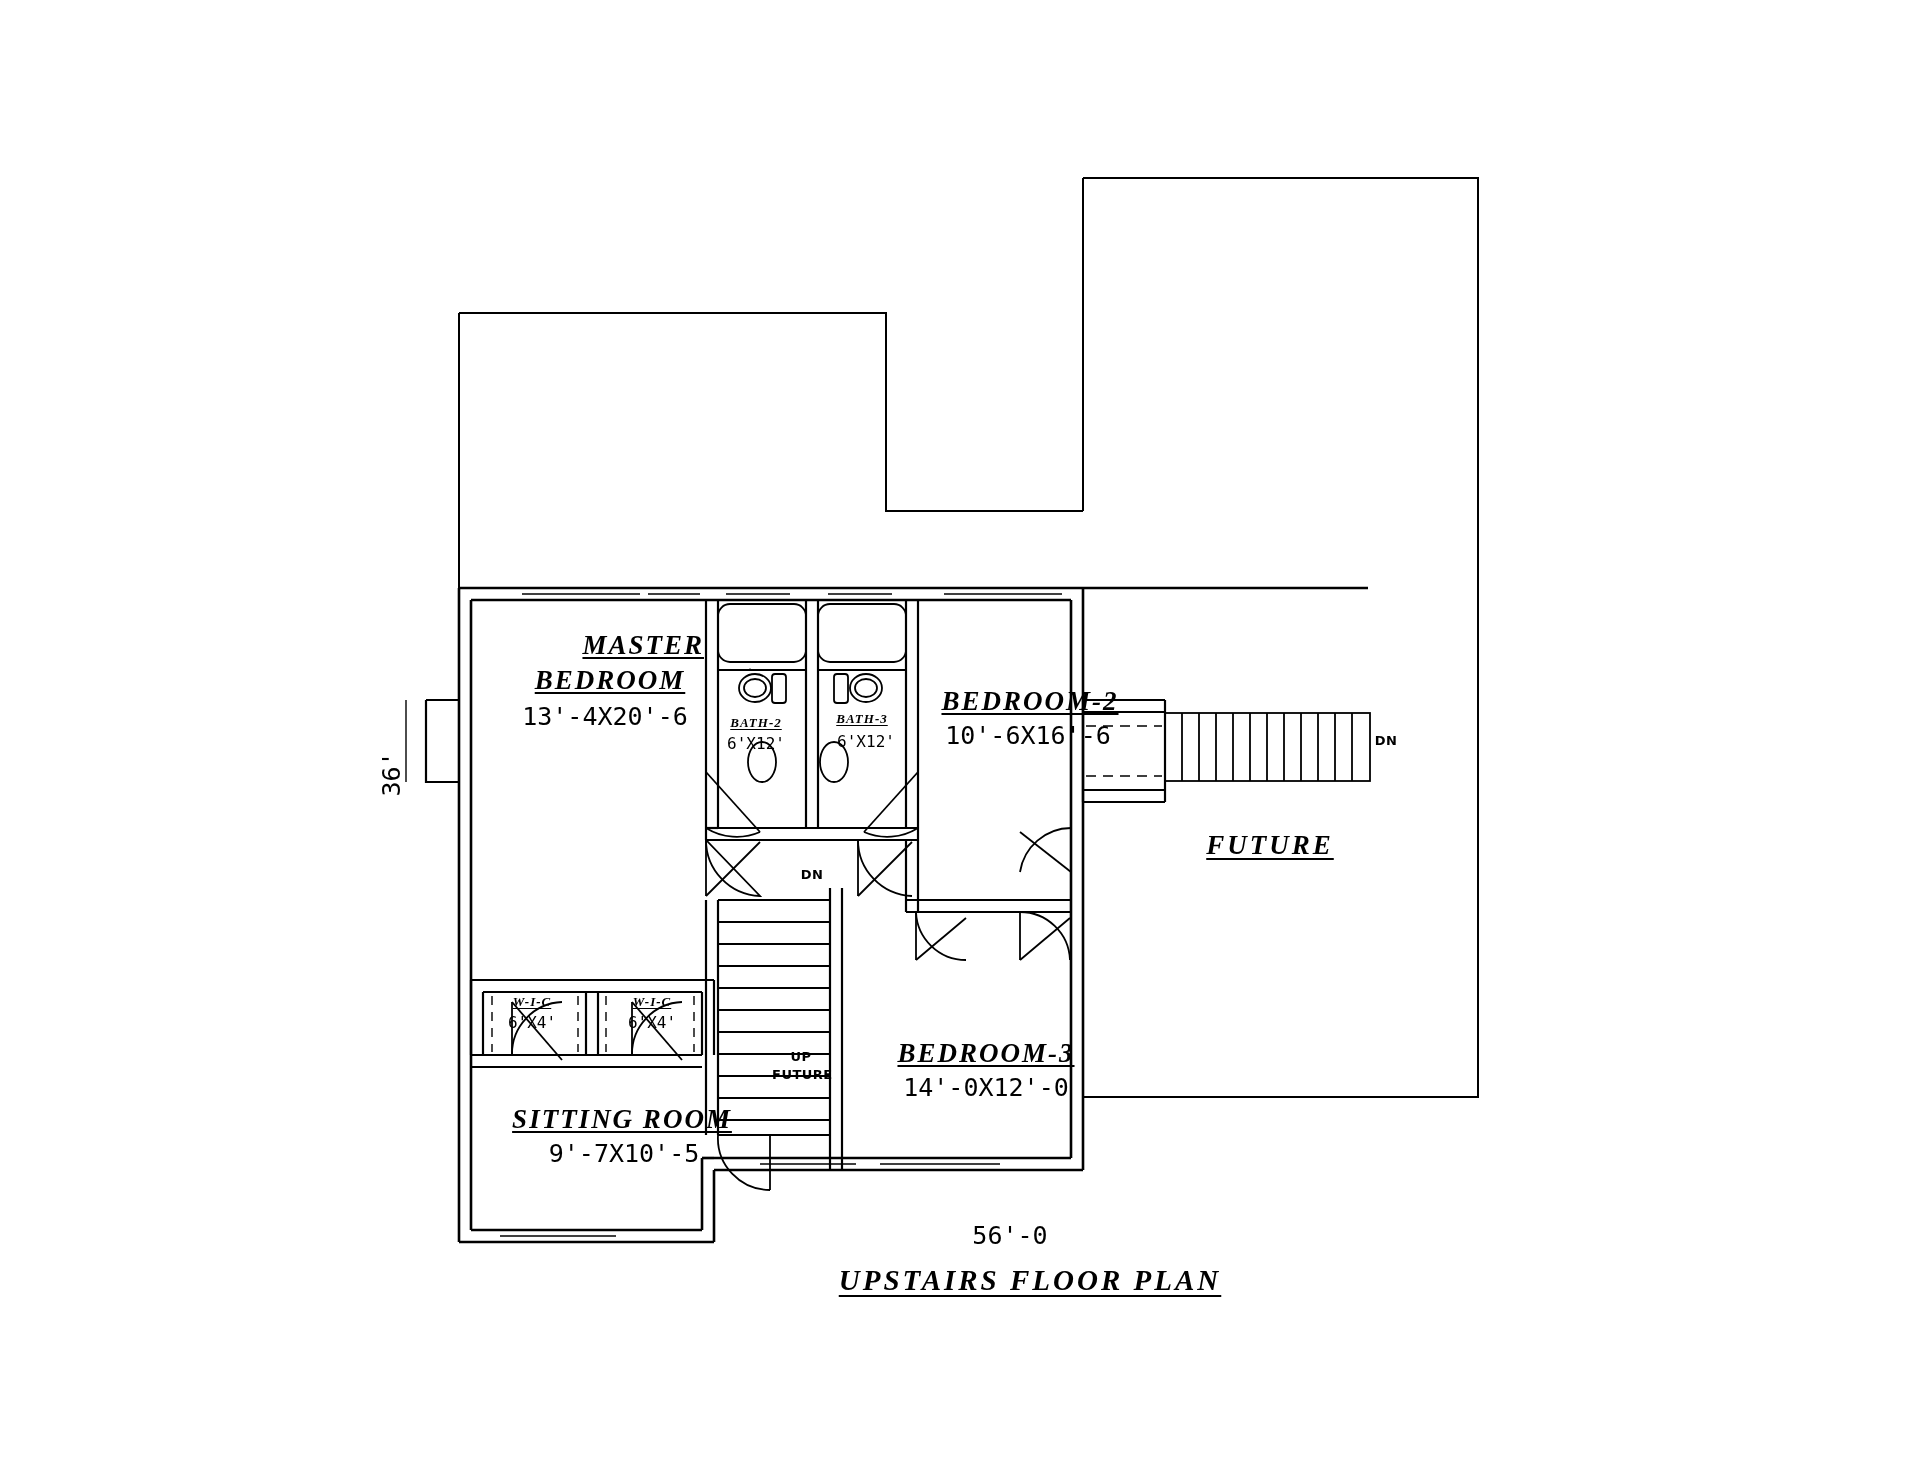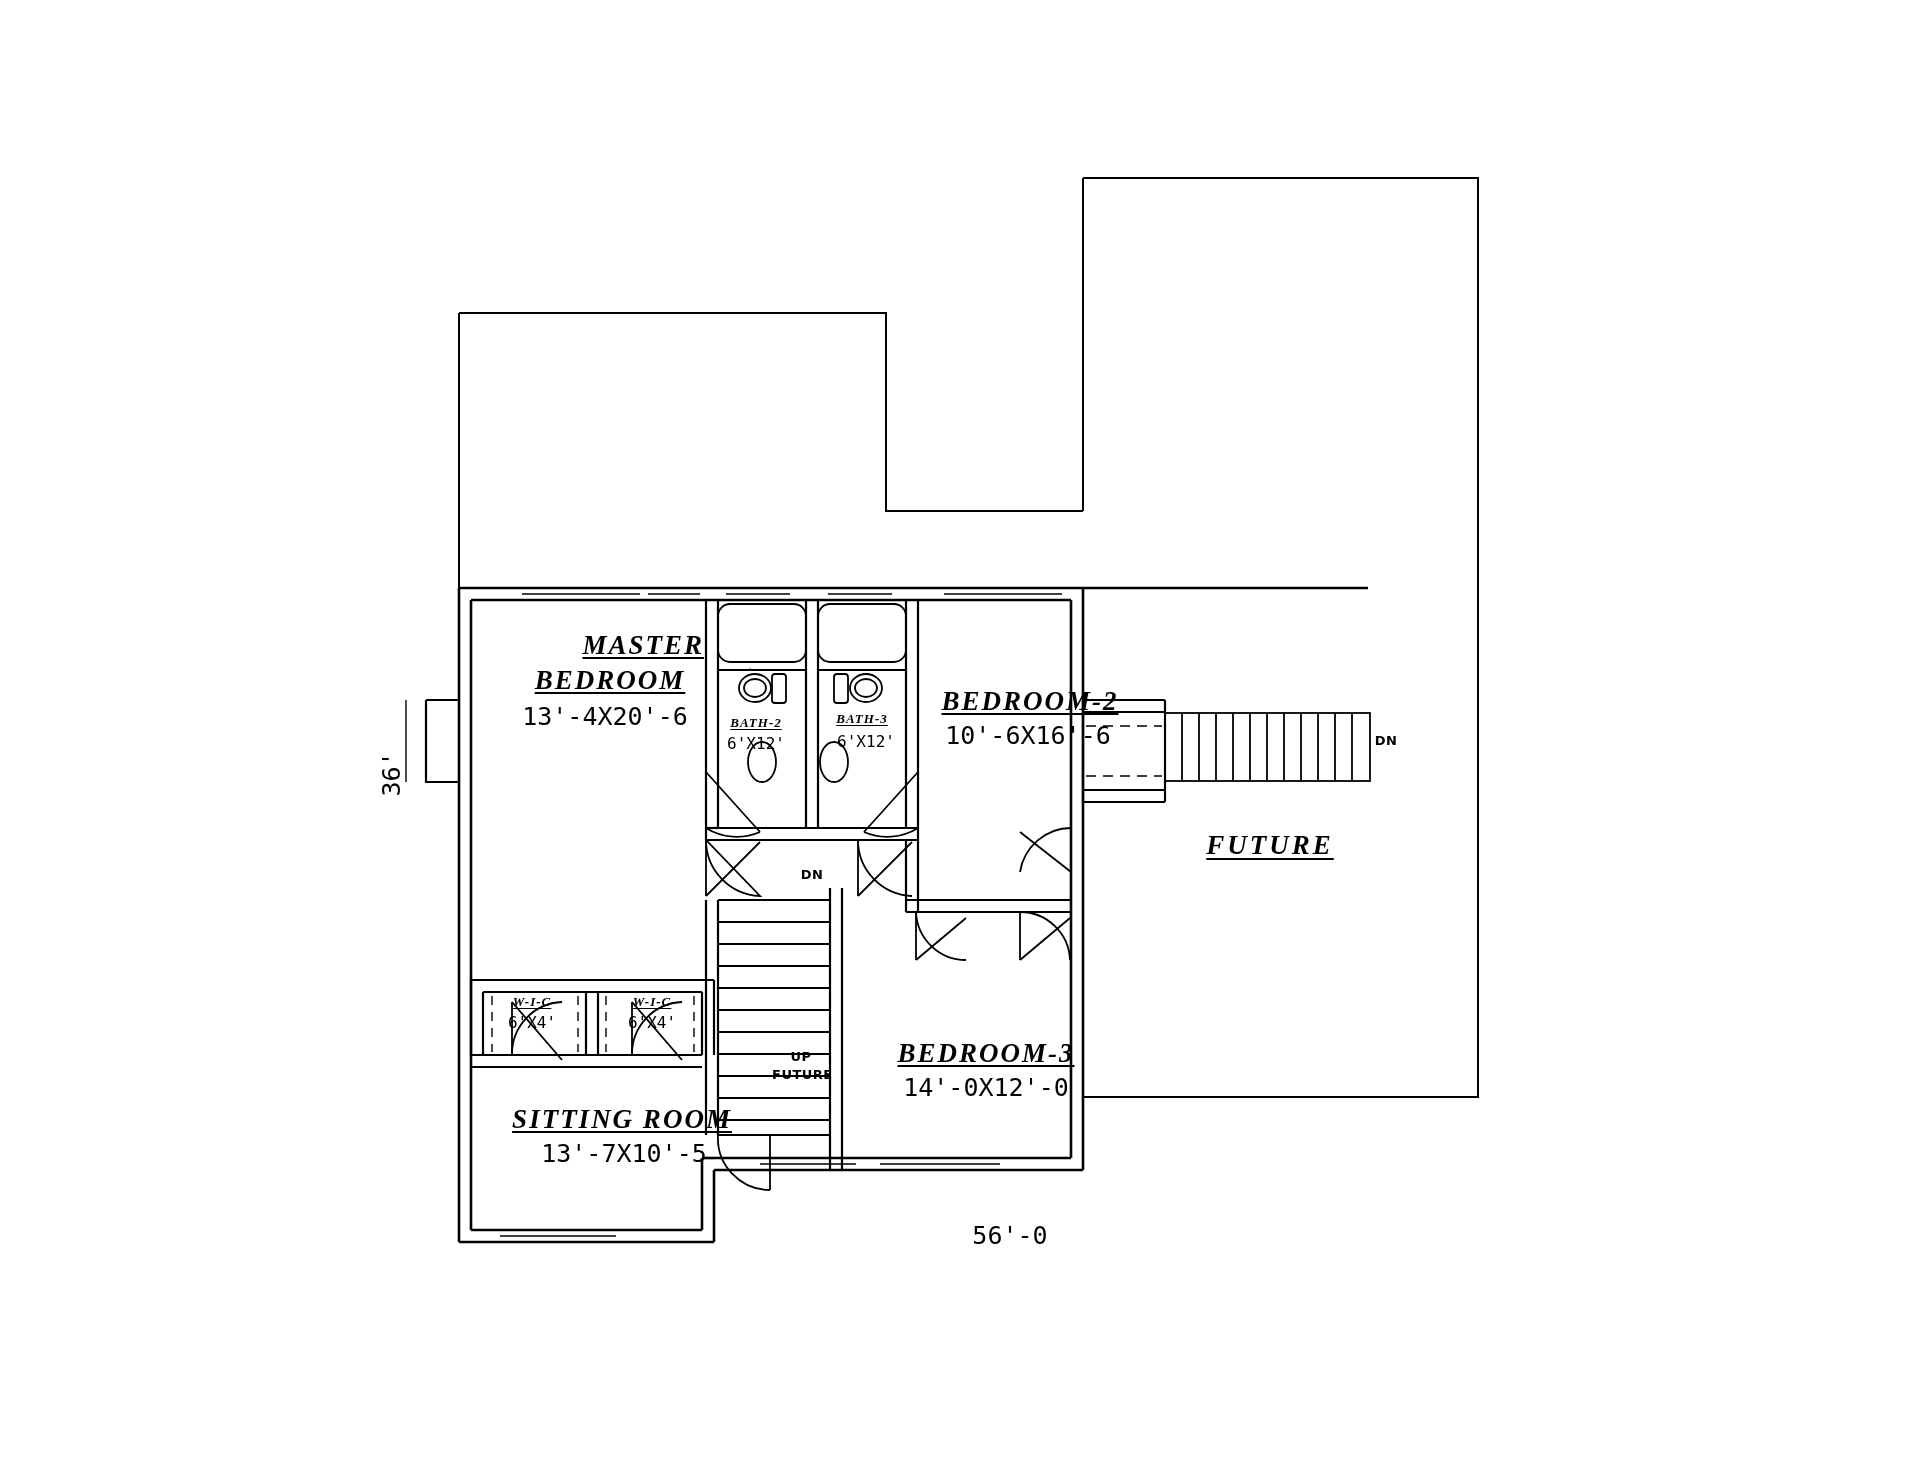--- a/index.html
+++ b/index.html
@@ -365,35 +365,36 @@
   <div class="lbl small-name" style="left:812px; top:712px; width:100px;">BATH-3</div>
   <div class="lbl small-dim" style="left:816px; top:733px; width:100px;">6'X12'</div>
 
   <div class="lbl room-name" style="left:910px; top:686px; width:240px;">BEDROOM-2</div>
   <div class="lbl room-dim" style="left:908px; top:722px; width:240px;">10'-6X16'-6</div>
 
   <div class="lbl room-name" style="left:866px; top:1038px; width:240px;">BEDROOM-3</div>
   <div class="lbl room-dim" style="left:866px; top:1074px; width:240px;">14'-0X12'-0</div>
 
   <div class="lbl room-name" style="left:492px; top:1104px; width:260px;">SITTING ROOM</div>
-  <div class="lbl room-dim" style="left:494px; top:1140px; width:260px;">13'-7X10'-5</div>
+  <div class="lbl room-dim" style="left:494px; top:1140px; width:260px;">9'-7X10'-5</div>
 
   <div class="lbl small-name" style="left:490px; top:995px; width:84px;">W-I-C</div>
   <div class="lbl small-dim" style="left:490px; top:1014px; width:84px;">6'X4'</div>
 
   <div class="lbl small-name" style="left:610px; top:995px; width:84px;">W-I-C</div>
   <div class="lbl small-dim" style="left:610px; top:1014px; width:84px;">6'X4'</div>
 
   <div class="lbl future-lbl" style="left:1180px; top:830px; width:180px;">FUTURE</div>
 
   <div class="lbl tag" style="left:792px; top:868px; width:40px;">DN</div>
 
   <div class="lbl tag" style="left:1366px; top:734px; width:40px;">DN</div>
 
   <div class="lbl tag" style="left:780px; top:1050px; width:42px;text-align:center;">UP</div>
   <div class="lbl tag" style="left:772px; top:1068px; width:58px;">FUTURE</div>
 
   <div class="lbl overall-dim" style="left:920px; top:1222px; width:180px;">56'-0</div>
 
   <div class="lbl vert-dim" style="left:352px; top:760px; width:80px;">36'</div>
 
+  <div class="lbl plan-title" style="left:820px; top:1264px; width:420px;">UPSTAIRS FLOOR PLAN</div>
 
 </div>
 
 </body></html>

